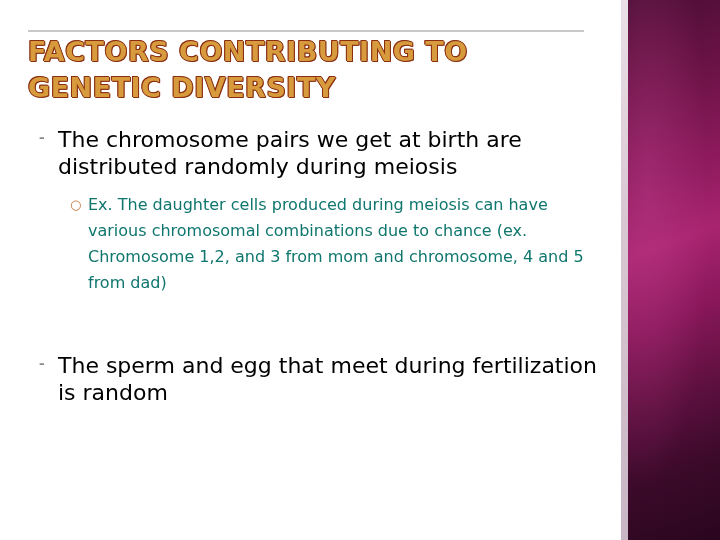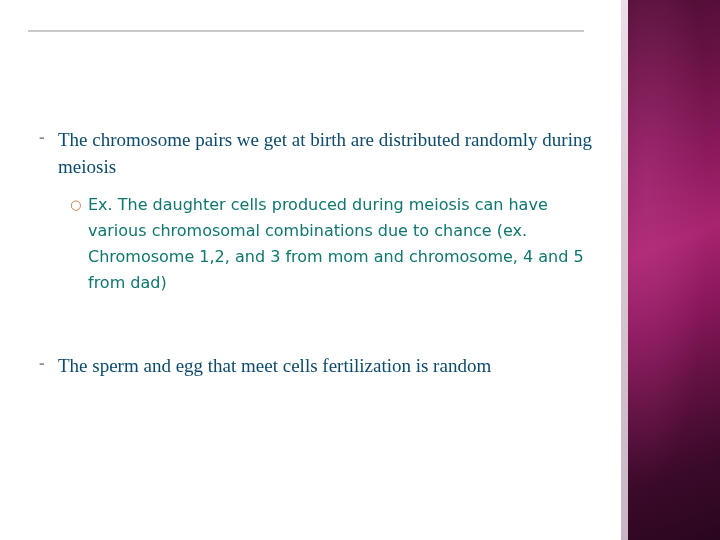--- a/index.html
+++ b/index.html
@@ -105,24 +105,23 @@
     flex: 0 0 28px;
     color: #8a8a8a;
     font-size: 15px;
     line-height: 27px;
     text-align: left;
     padding-left: 8px;
     box-sizing: border-box;
   }
   .l1 .text {
     flex: 1;
-    font-size: 19px;
-    color: #0c4a6e;
+    font-size: 22px;
+    color: #000000;
     line-height: 27px;
-    font-family: Liberation Serif, serif;
   }
   .l2 {
     display: flex;
     align-items: flex-start;
     margin-top: 12px;
     margin-left: 40px;
     width: 540px;
   }
   .l2 .bullet {
     width: 18px;
@@ -145,35 +144,39 @@
 <body>
 
 <div class="slide">
 
   <div class="right-band"></div>
   <div class="right-band-inner"></div>
   <div class="right-band-edge"></div>
 
   <div class="title-rule"></div>
 
+  <div class="title-block">
+    <div class="title-line">FACTORS CONTRIBUTING TO</div>
+    <div class="title-line">GENETIC DIVERSITY</div>
+  </div>
 
   <div class="body-block">
 
     <div class="l1">
       <span class="bullet">⁃</span>
       <span class="text">The chromosome pairs we get at birth are distributed randomly during meiosis</span>
     </div>
 
     <div class="l2">
       <span class="bullet">○</span>
       <span class="text">Ex. The daughter cells produced during meiosis can have various chromosomal combinations due to chance (ex. Chromosome 1,2, and 3 from mom and chromosome, 4 and 5 from dad)</span>
     </div>
 
     <div class="spacer"></div>
 
     <div class="l1">
       <span class="bullet">⁃</span>
-      <span class="text">The sperm and egg that meet cells fertilization is random</span>
+      <span class="text">The sperm and egg that meet during fertilization is random</span>
     </div>
 
   </div>
 
 </div>
 
 </body></html>

